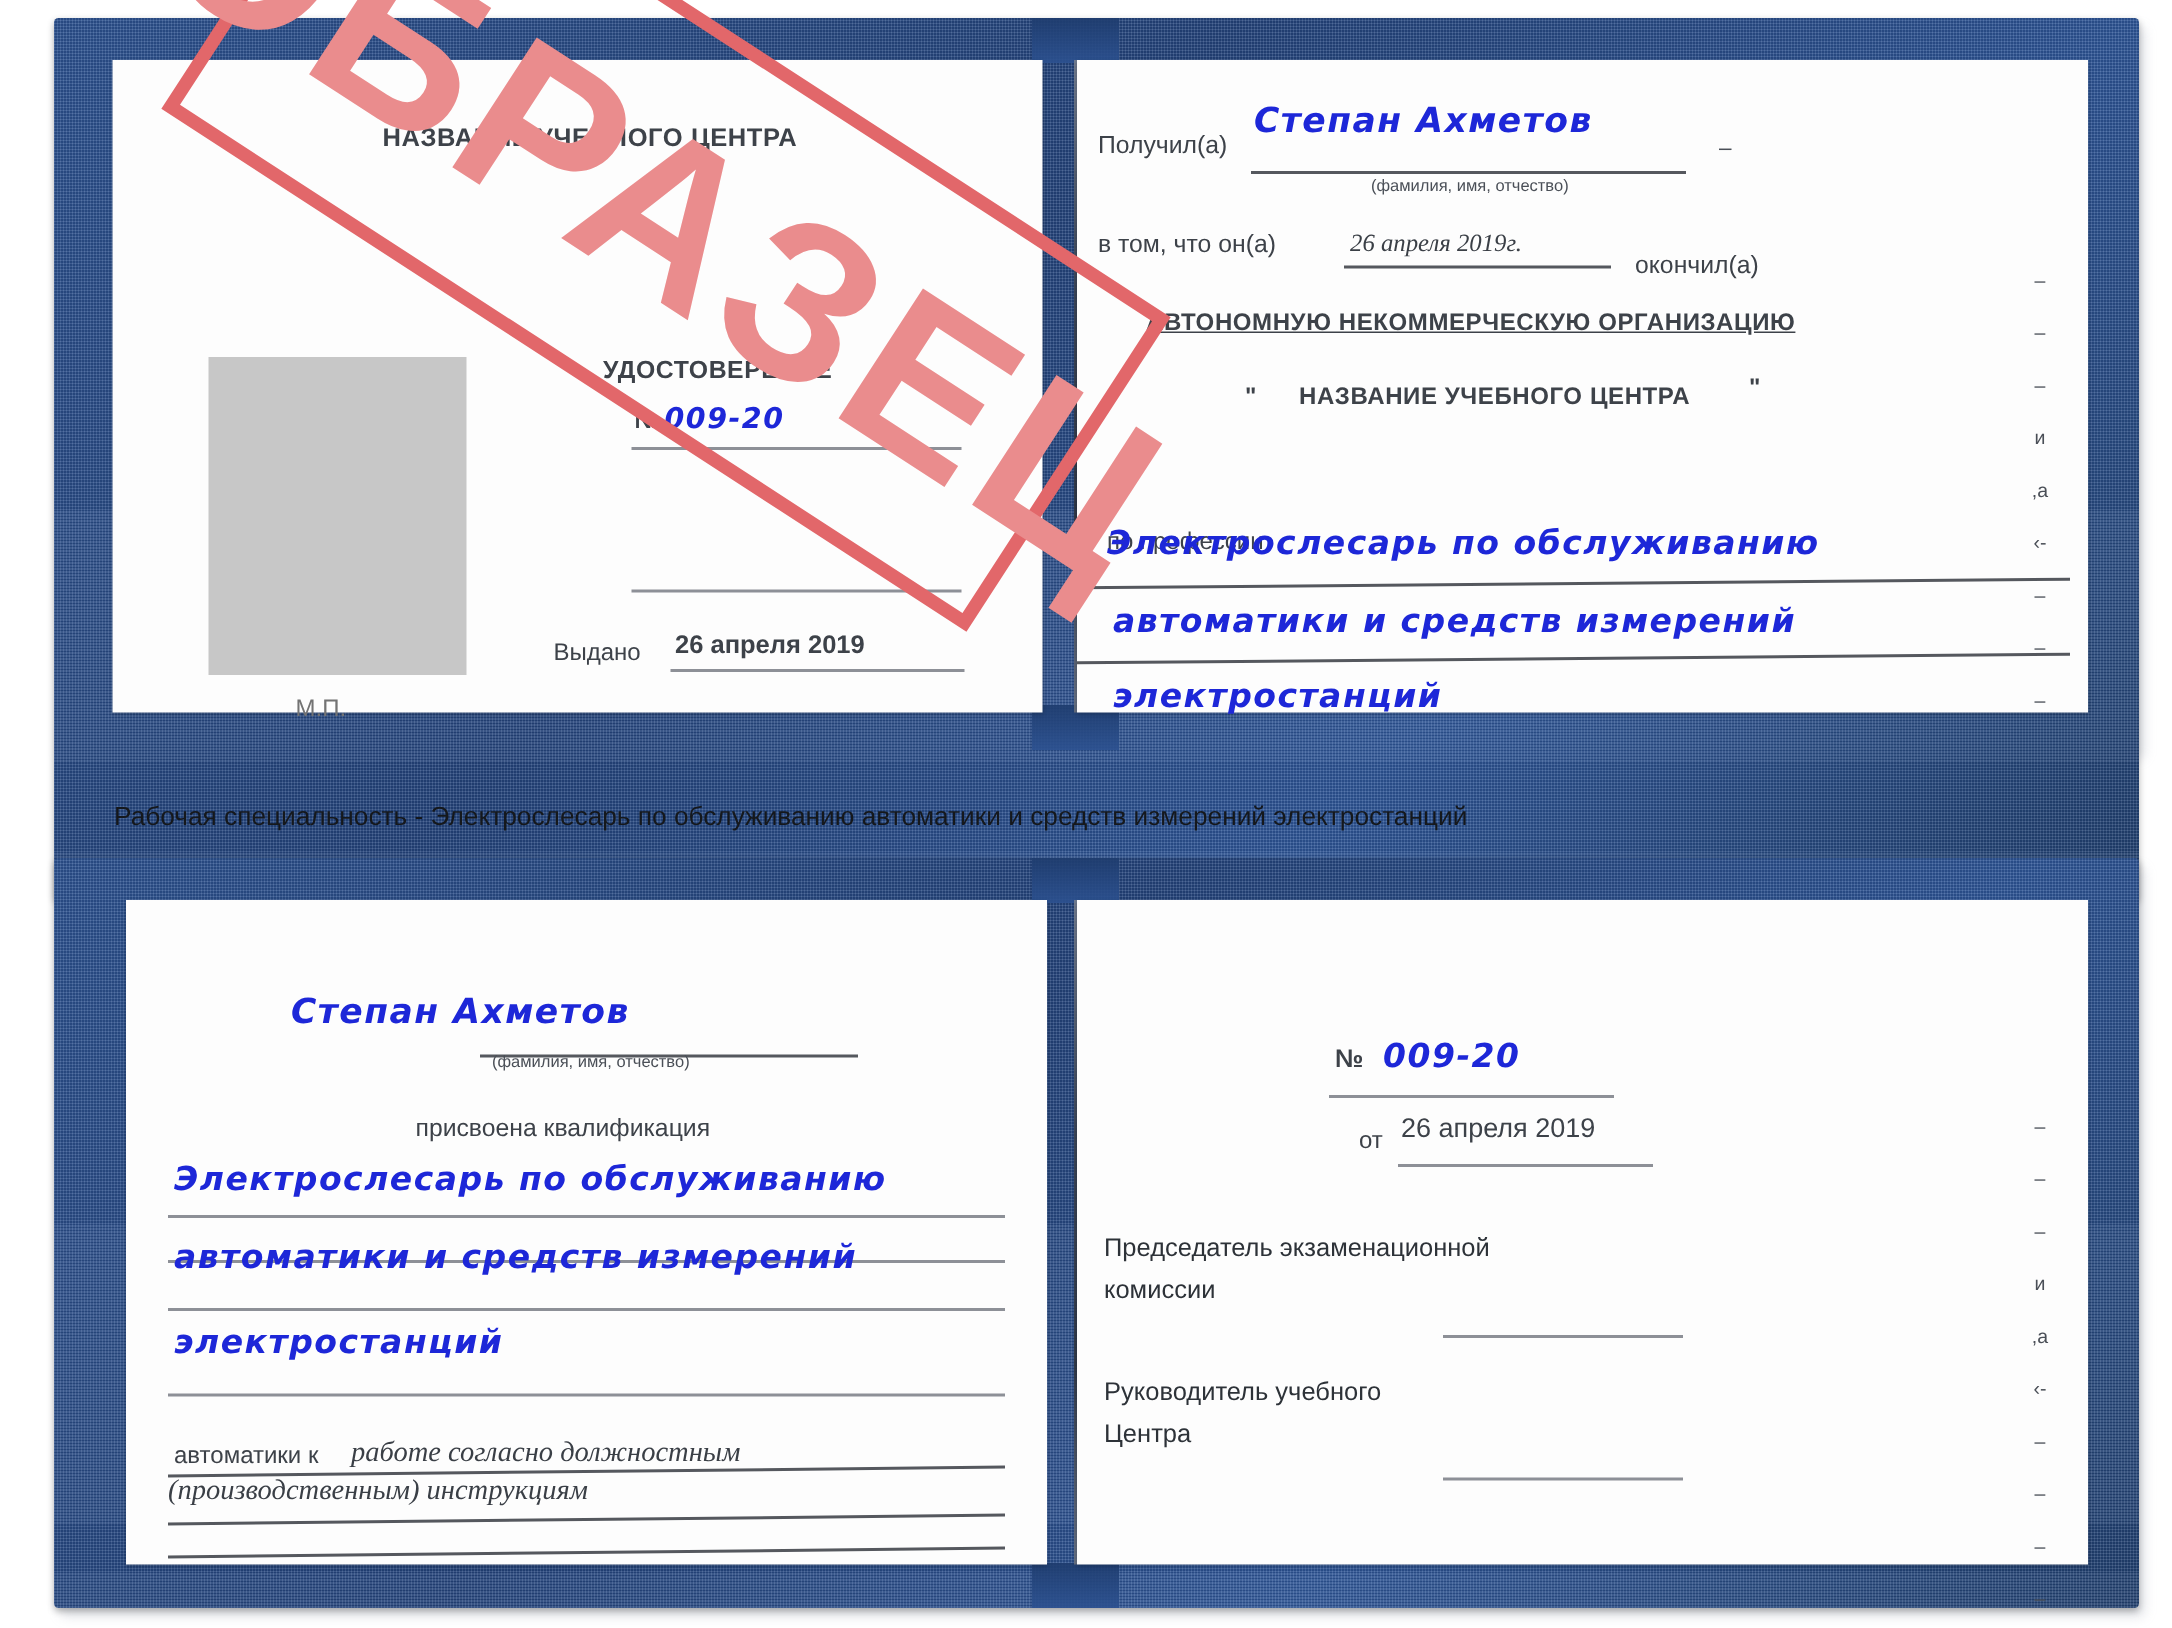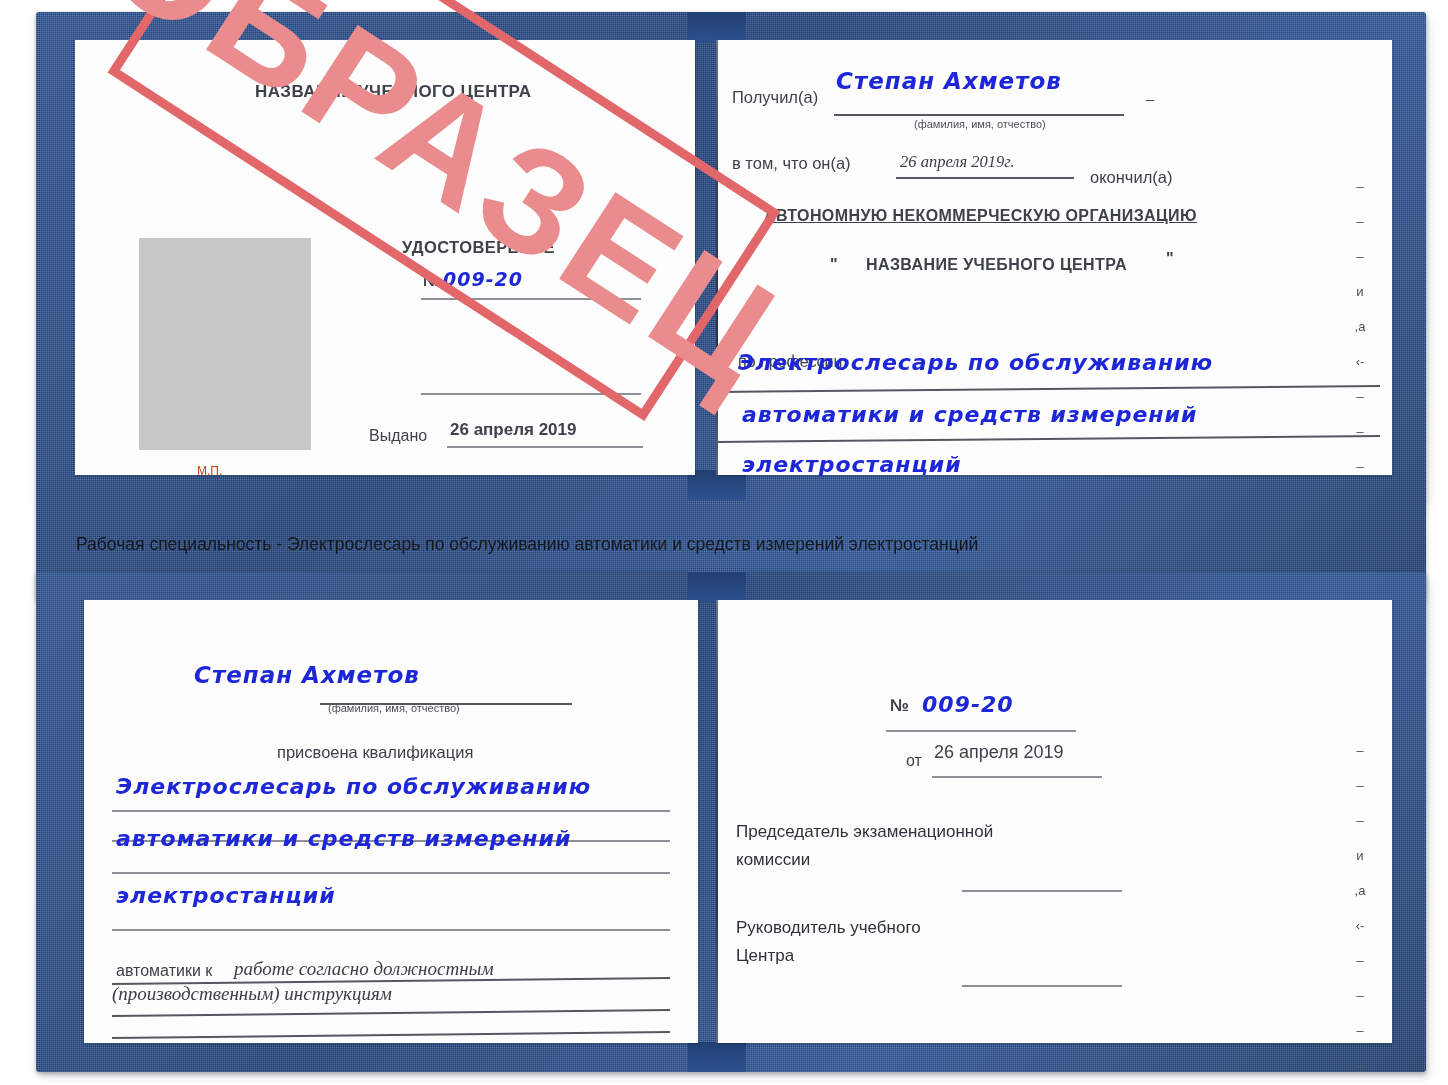--- a/index.html
+++ b/index.html
@@ -142,21 +142,21 @@
     <div class="t" style="left:348px;top:232px;font-size:16px;font-weight:bold;color:#3d4249;">№</div>
     <div class="t hand" style="left:368px;top:228px;font-size:19px;">009-20</div>
     <div class="line" style="left:346px;top:258px;width:220px;"></div>
 
     <div class="line" style="left:346px;top:353px;width:220px;"></div>
 
     <div class="t" style="left:294px;top:387px;font-size:16px;color:#3d4249;">Выдано</div>
     <div class="t" style="left:375px;top:380px;font-size:17px;font-weight:bold;color:#3d4249;">26 апреля 2019</div>
     <div class="line" style="left:372px;top:406px;width:196px;"></div>
 
-    <div class="t" style="left:122px;top:424px;font-size:12px;color:#c2410c;">М.П.</div>
+    <div class="t" style="left:122px;top:424px;font-size:16px;color:#737373;">М.П.</div>
   </div>
 
   <div class="spine" style="left:680px;top:28px;height:435px;"></div>
 
   <div class="page" style="left:682px;top:28px;width:674px;height:435px;">
 
     <div class="t" style="left:14px;top:48px;font-size:16.5px;color:#3d4249;">Получил(а)</div>
     <div class="t hand" style="left:118px;top:28px;font-size:23px;">Степан Ахметов</div>
     <div class="line dark" style="left:116px;top:74px;width:290px;"></div>
     <div class="t tiny" style="left:196px;top:78px;">(фамилия, имя, отчество)</div>

